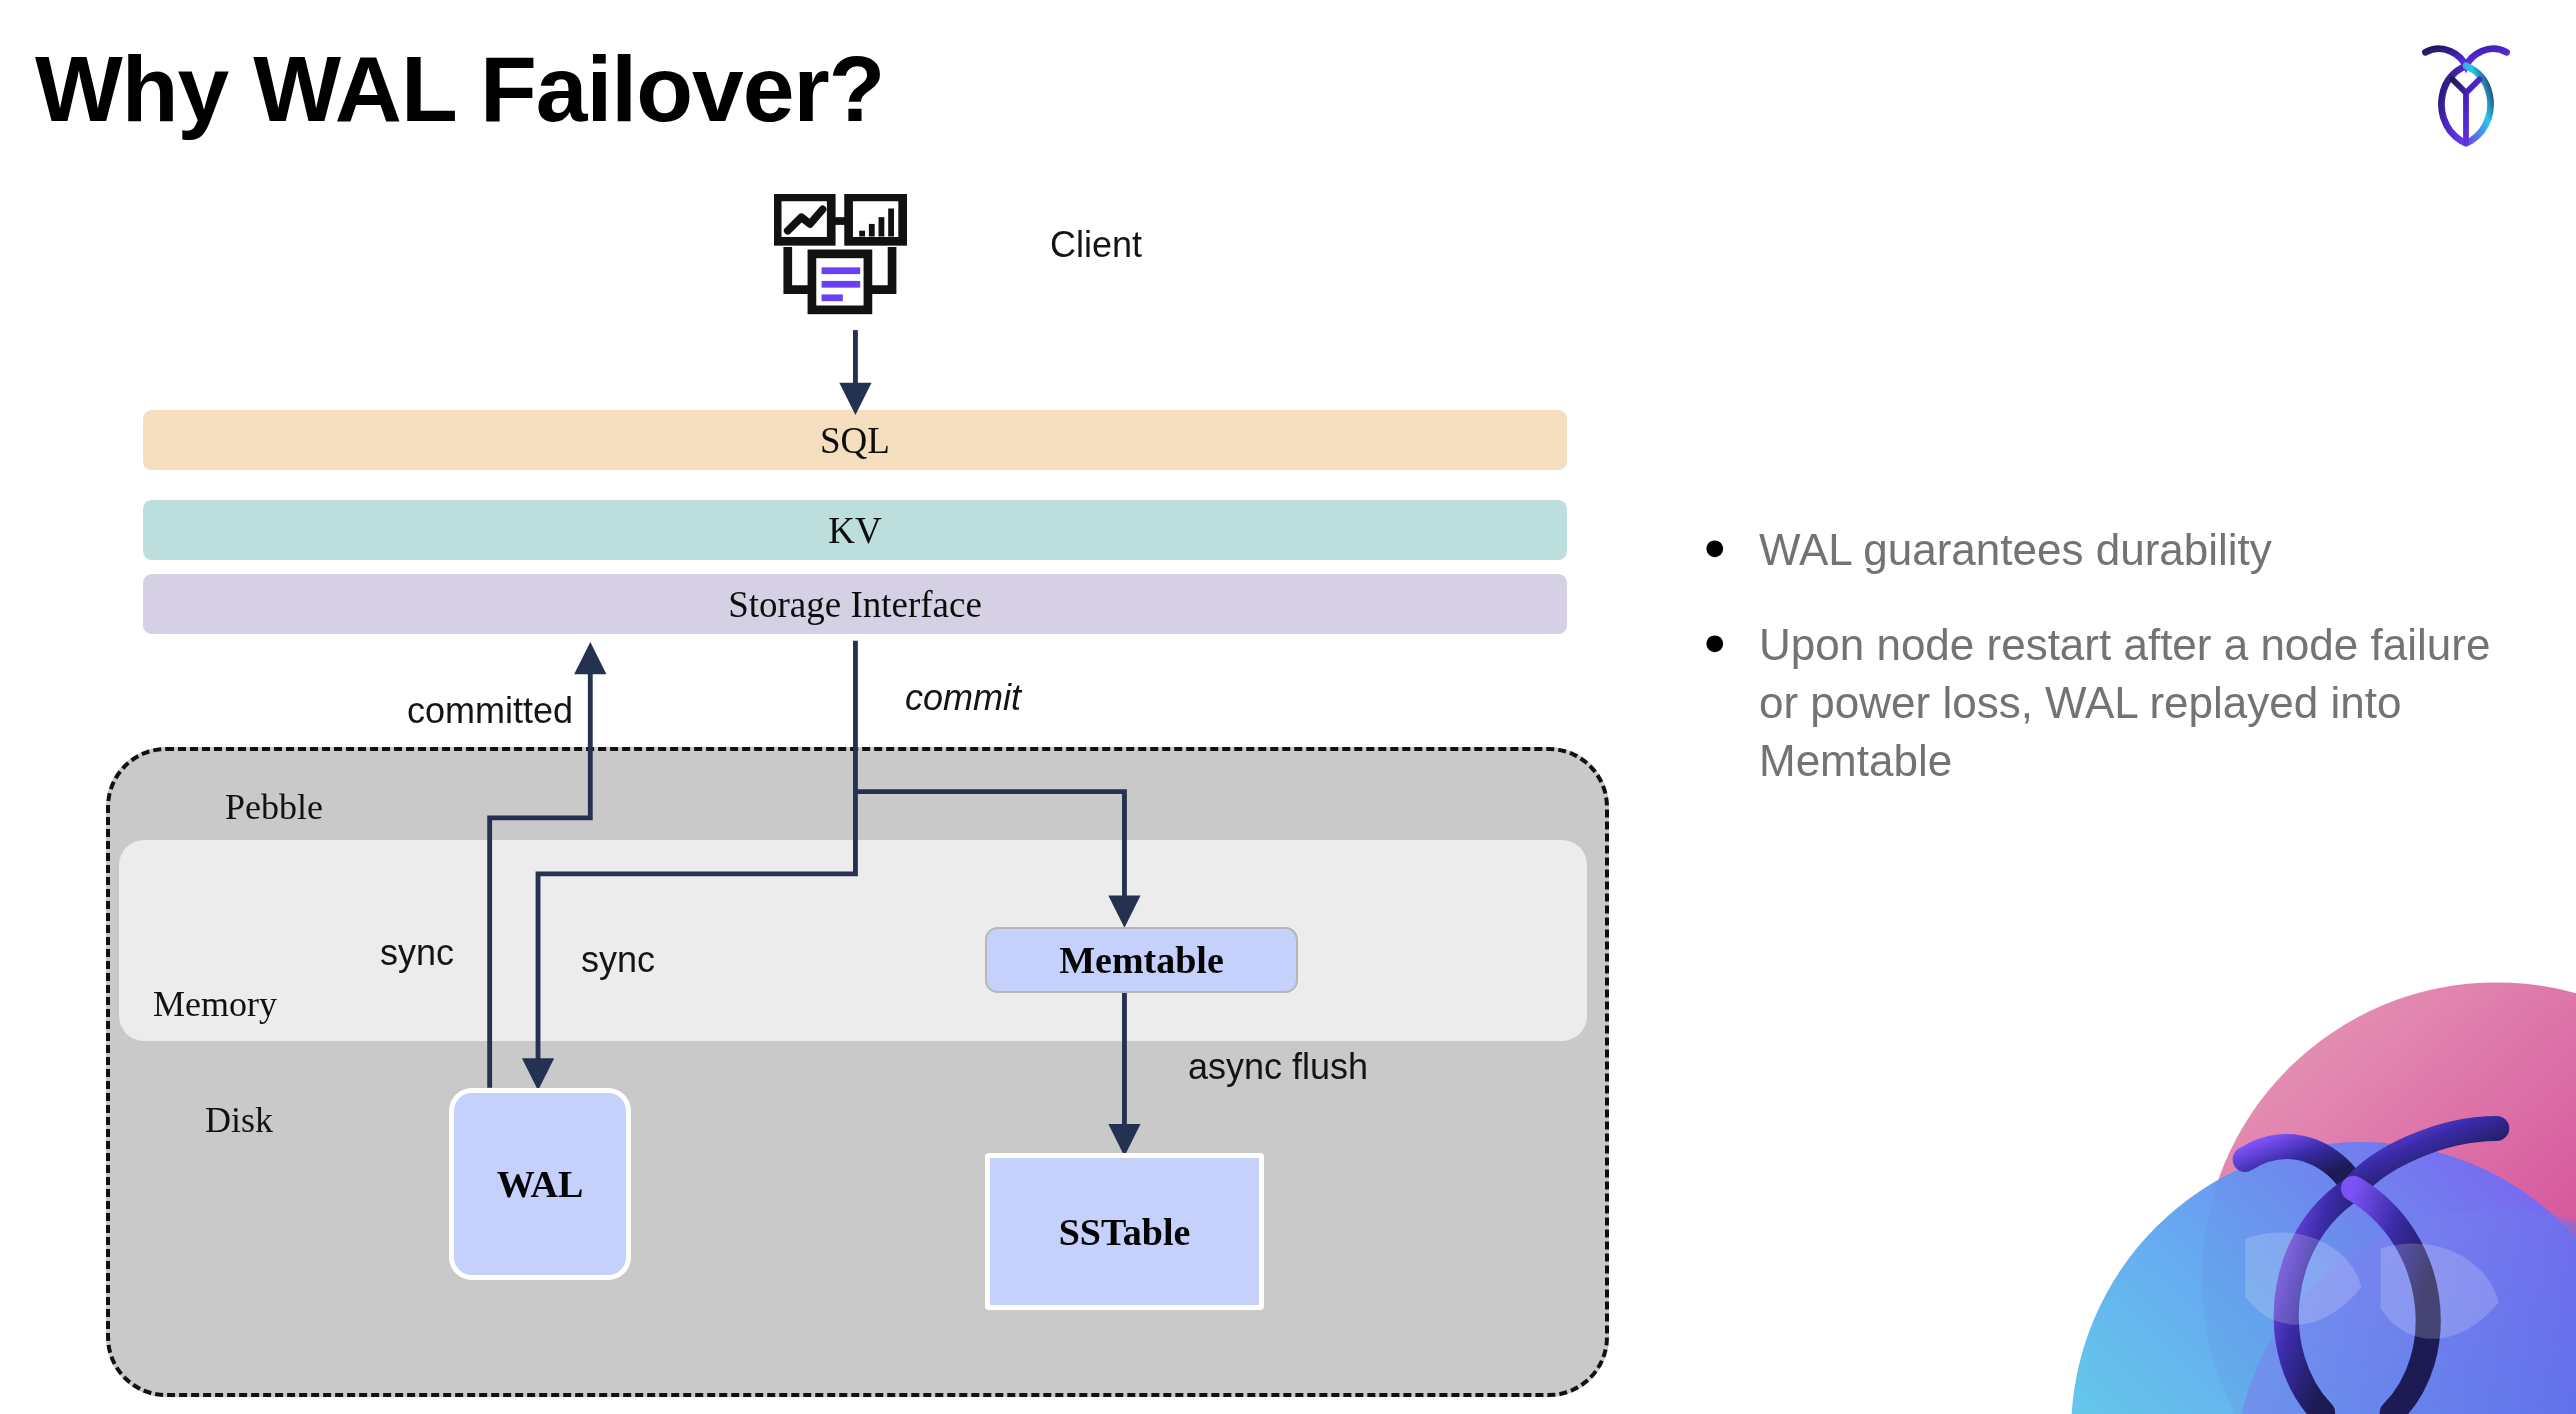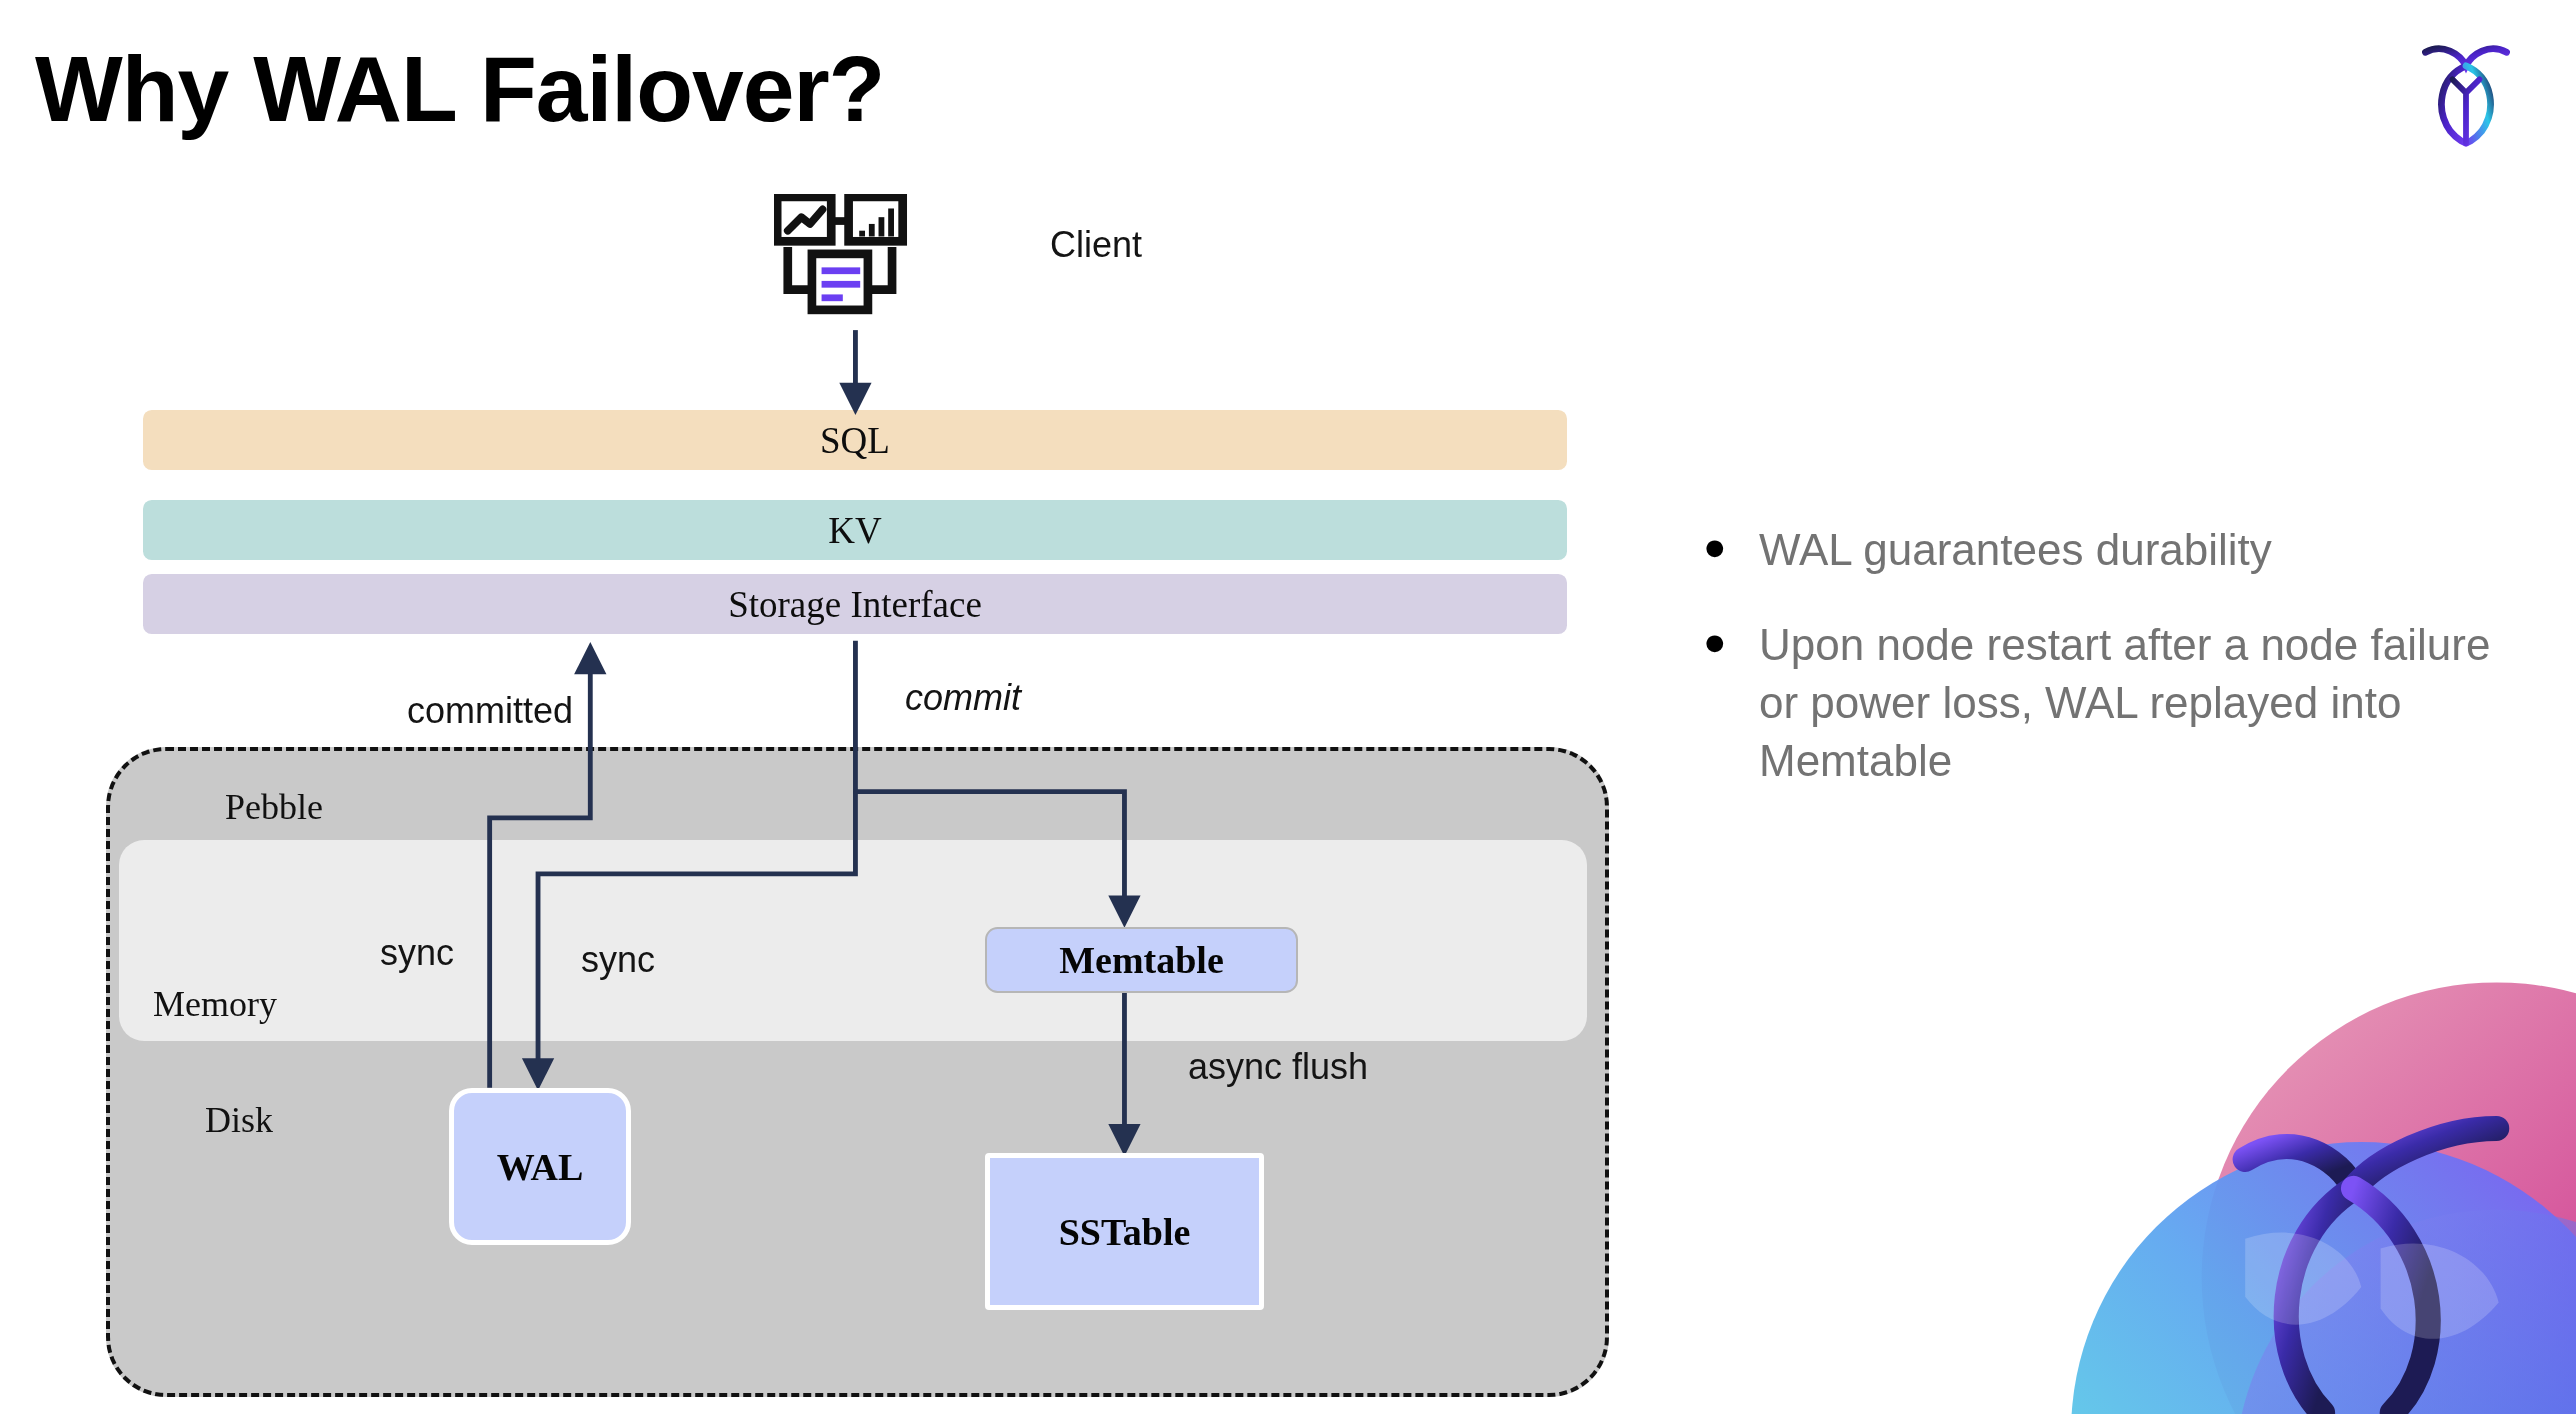--- a/index.html
+++ b/index.html
@@ -119,21 +119,21 @@
     width: 313px;
     height: 66px;
     border-radius: 12.6px;
     border: 2.9px solid #B6B6B6;
     font-size: 38px;
   }
   #node-wal {
     left: 449px;
     top: 1088px;
     width: 182px;
-    height: 157px;
+    height: 192px;
     border-radius: 23px;
     border: 5.8px solid #ffffff;
     font-size: 38px;
   }
   #node-sstable {
     left: 985px;
     top: 1153px;
     width: 279px;
     height: 157px;
     border-radius: 4px;

